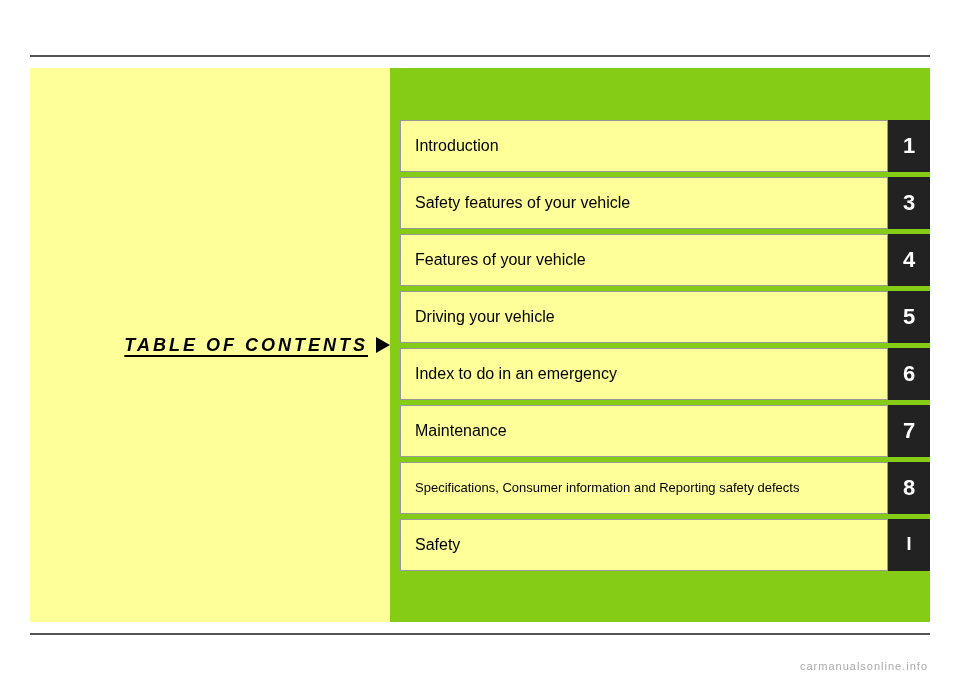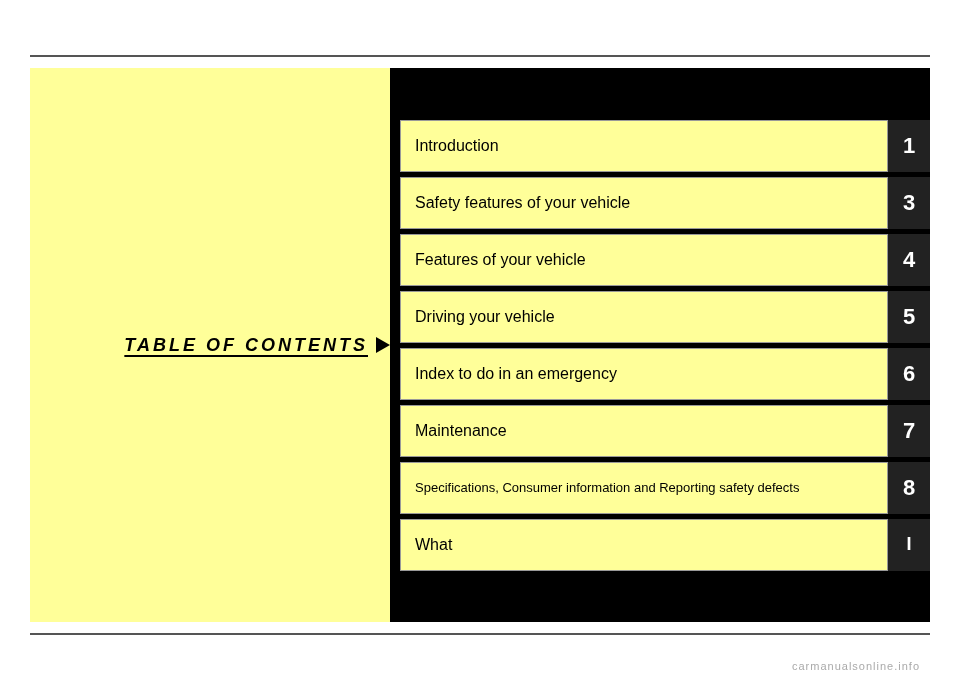--- a/index.html
+++ b/index.html
@@ -76,21 +76,21 @@
       width: 0;
       height: 0;
       border-top: 8px solid transparent;
       border-bottom: 8px solid transparent;
       border-left: 14px solid #000;
       flex-shrink: 0;
     }
 
     .right-panel {
       flex: 1;
-      background: #000000;
+      background: #84cc16;
       display: flex;
       flex-direction: column;
       justify-content: center;
       padding: 10px 0 10px 10px;
       gap: 5px;
     }
 
     .toc-row {
       display: flex;
       flex-direction: row;
@@ -125,21 +125,21 @@
       flex-shrink: 0;
     }
 
     .toc-number-box.roman {
       font-size: 18px;
     }
 
     .watermark {
       position: absolute;
       bottom: 18px;
-      right: 40px;
+      right: 32px;
       font-size: 11px;
       color: #aaa;
       letter-spacing: 1px;
     }
   </style>
 </head>
 <body>
 
 <div class="top-line"></div>
 <div class="bottom-line"></div>
@@ -176,19 +176,19 @@
       </div>
       <div class="toc-row">
         <div class="toc-item-box">Maintenance</div>
         <div class="toc-number-box">7</div>
       </div>
       <div class="toc-row">
         <div class="toc-item-box small-text">Specifications, Consumer information and Reporting safety defects</div>
         <div class="toc-number-box">8</div>
       </div>
       <div class="toc-row">
-        <div class="toc-item-box">What</div>
+        <div class="toc-item-box">Safety</div>
         <div class="toc-number-box roman">I</div>
       </div>
     </div>
 </div>
 
 <div class="watermark">carmanualsonline.info</div>
 
 </body></html>

